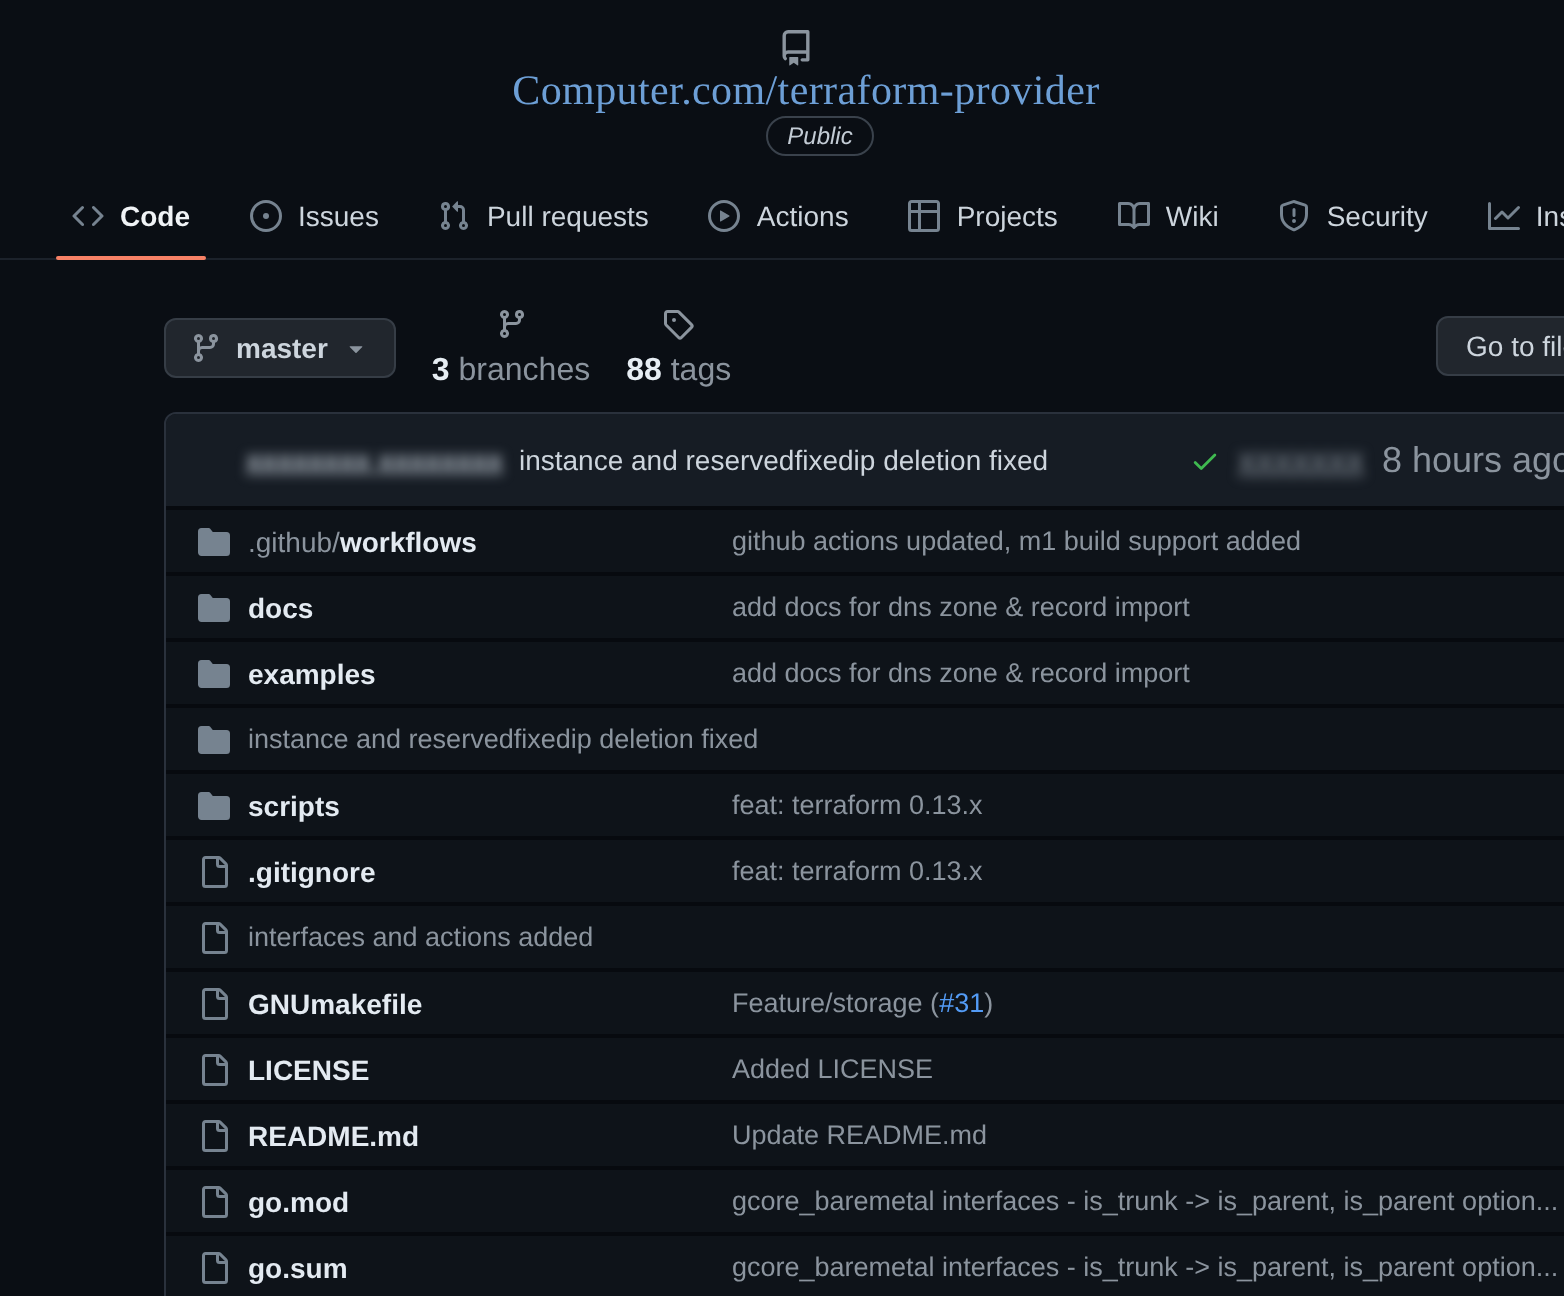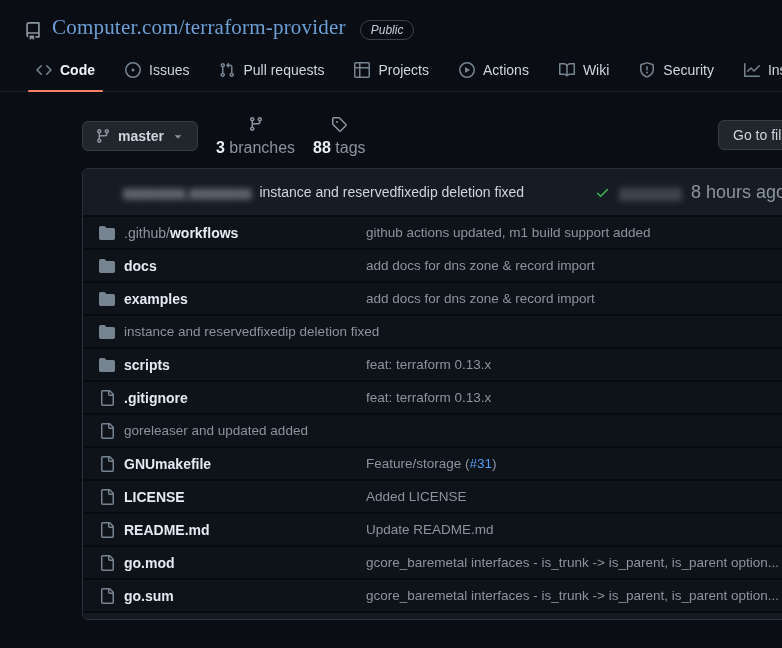--- a/index.html
+++ b/index.html
@@ -5,21 +5,21 @@
   * { box-sizing: border-box; }
   html, body { margin:0; padding:0; }
   body {
     width:782px; height:648px; overflow:hidden; position:relative;
     background:#0a0e14; color:#c9d1d9;
     font-family:"Liberation Sans", sans-serif;
   }
   svg { display:block; }
 
   
-  .repo-header { display:flex; align-items:flex-end; padding:15px 0 0 24px; }
+  .repo-header { display:flex; align-items:center; padding:15px 0 0 24px;flex-direction:column; }
   .repo-icon { margin-right:10px; }
   .repo-icon svg { fill:#8b949e; }
   .repo-title {
     font-family:"Liberation Serif", serif; font-size:21px; color:#6d9fd6;
     text-decoration:none; letter-spacing:.2px;
   }
   .badge {
     margin-left:14px; font-size:12px; font-weight:500; color:#c3ccd5;
     border:1px solid #3a424c; border-radius:999px; padding:3px 10px; line-height:1;font-style:italic;
   }
@@ -117,32 +117,32 @@
       <span>
         <svg width="16" height="16" viewBox="0 0 16 16">
           <path d="M1.5 3.25a2.25 2.25 0 1 1 3 2.122v5.256a2.251 2.251 0 1 1-1.5 0V5.372A2.25 2.25 0 0 1 1.5 3.25Zm5.677-.177L9.573.677A.25.25 0 0 1 10 .854V2.5h1A2.5 2.5 0 0 1 13.5 5v5.628a2.251 2.251 0 1 1-1.5 0V5a1 1 0 0 0-1-1h-1v1.646a.25.25 0 0 1-.427.177L7.177 3.427a.25.25 0 0 1 0-.354ZM3.75 2.5a.75.75 0 1 0 0 1.5.75.75 0 0 0 0-1.5Zm0 9.5a.75.75 0 1 0 0 1.5.75.75 0 0 0 0-1.5Zm8.25.75a.75.75 0 1 0 1.5 0 .75.75 0 0 0-1.5 0Z"></path>
         </svg>
       </span>
       <span>Pull requests</span>
     </a>
     <a href="#" class="tab">
       <span>
         <svg width="16" height="16" viewBox="0 0 16 16">
+          <path d="M8 0a8 8 0 1 1 0 16A8 8 0 0 1 8 0ZM1.5 8a6.5 6.5 0 1 0 13 0 6.5 6.5 0 0 0-13 0Zm4.879-2.773 4.264 2.559a.25.25 0 0 1 0 .428l-4.264 2.559A.25.25 0 0 1 6 10.559V5.442a.25.25 0 0 1 .379-.215Z"></path>
+        </svg>
+      </span>
+      <span>Actions</span>
+    </a>
+    <a href="#" class="tab">
+      <span>
+        <svg width="16" height="16" viewBox="0 0 16 16">
           <path d="M0 1.75C0 .784.784 0 1.75 0h12.5C15.216 0 16 .784 16 1.75v12.5A1.75 1.75 0 0 1 14.25 16H1.75A1.75 1.75 0 0 1 0 14.25ZM6.5 6.5v8h7.75a.25.25 0 0 0 .25-.25V6.5Zm8-1.5V1.75a.25.25 0 0 0-.25-.25H6.5V5Zm-13 1.5v7.75c0 .138.112.25.25.25H5v-8ZM5 5V1.5H1.75a.25.25 0 0 0-.25.25V5Z"></path>
         </svg>
       </span>
       <span>Projects</span>
-    </a>
-    <a href="#" class="tab">
-      <span>
-        <svg width="16" height="16" viewBox="0 0 16 16">
-          <path d="M8 0a8 8 0 1 1 0 16A8 8 0 0 1 8 0ZM1.5 8a6.5 6.5 0 1 0 13 0 6.5 6.5 0 0 0-13 0Zm4.879-2.773 4.264 2.559a.25.25 0 0 1 0 .428l-4.264 2.559A.25.25 0 0 1 6 10.559V5.442a.25.25 0 0 1 .379-.215Z"></path>
-        </svg>
-      </span>
-      <span>Actions</span>
     </a>
     <a href="#" class="tab">
       <span>
         <svg width="16" height="16" viewBox="0 0 16 16">
           <path d="M0 1.75A.75.75 0 0 1 .75 1h4.253c1.227 0 2.317.59 3 1.501A3.743 3.743 0 0 1 11.006 1h4.245a.75.75 0 0 1 .75.75v10.5a.75.75 0 0 1-.75.75h-4.507a2.25 2.25 0 0 0-1.591.659l-.622.621a.75.75 0 0 1-1.06 0l-.622-.621A2.25 2.25 0 0 0 5.258 13H.75a.75.75 0 0 1-.75-.75Zm7.251 10.324.004-5.073-.002-2.253A2.25 2.25 0 0 0 5.003 2.5H1.5v9h3.757a3.75 3.75 0 0 1 1.994.574ZM8.755 4.75l-.004 7.322a3.752 3.752 0 0 1 1.992-.572H14.5v-9h-3.495a2.25 2.25 0 0 0-2.25 2.25Z"></path>
         </svg>
       </span>
       <span>Wiki</span>
     </a>
     <a href="#" class="tab">
@@ -268,21 +268,21 @@
           </span>
     <a class="fname" href="#"><span class="fprefix"></span><span class="fmain">.gitignore</span></a>
     <a class="fmsg" href="#"><span class="mtext">feat: terraform 0.13.x</span><span class="mlink"></span><span class="mpost"></span></a>
   </div>
         <div class="file-row">
     <span class="ficon">
             <svg width="16" height="16" viewBox="0 0 16 16">
               <path d="M2 1.75C2 .784 2.784 0 3.75 0h6.586c.464 0 .909.184 1.237.513l2.914 2.914c.329.328.513.773.513 1.237v9.586A1.75 1.75 0 0 1 13.25 16h-9.5A1.75 1.75 0 0 1 2 14.25Zm1.75-.25a.25.25 0 0 0-.25.25v12.5c0 .138.112.25.25.25h9.5a.25.25 0 0 0 .25-.25V6h-2.75A1.75 1.75 0 0 1 9 4.25V1.5Zm6.75.062V4.25c0 .138.112.25.25.25h2.688l-.011-.013-2.914-2.914-.013-.011Z"></path>
             </svg>
           </span>
-    <a class="fmsg" href="#"><span class="mtext">goreleaser and updated added</span><span class="mlink"></span><span class="mpost"></span></a>
+    <a class="fmsg" href="#"><span class="mtext">interfaces and actions added</span><span class="mlink"></span><span class="mpost"></span></a>
   </div>
         <div class="file-row">
     <span class="ficon">
             <svg width="16" height="16" viewBox="0 0 16 16">
               <path d="M2 1.75C2 .784 2.784 0 3.75 0h6.586c.464 0 .909.184 1.237.513l2.914 2.914c.329.328.513.773.513 1.237v9.586A1.75 1.75 0 0 1 13.25 16h-9.5A1.75 1.75 0 0 1 2 14.25Zm1.75-.25a.25.25 0 0 0-.25.25v12.5c0 .138.112.25.25.25h9.5a.25.25 0 0 0 .25-.25V6h-2.75A1.75 1.75 0 0 1 9 4.25V1.5Zm6.75.062V4.25c0 .138.112.25.25.25h2.688l-.011-.013-2.914-2.914-.013-.011Z"></path>
             </svg>
           </span>
     <a class="fname" href="#"><span class="fprefix"></span><span class="fmain">GNUmakefile</span></a>
     <a class="fmsg" href="#"><span class="mtext">Feature/storage (</span><span class="mlink">#31</span><span class="mpost">)</span></a>
   </div>

